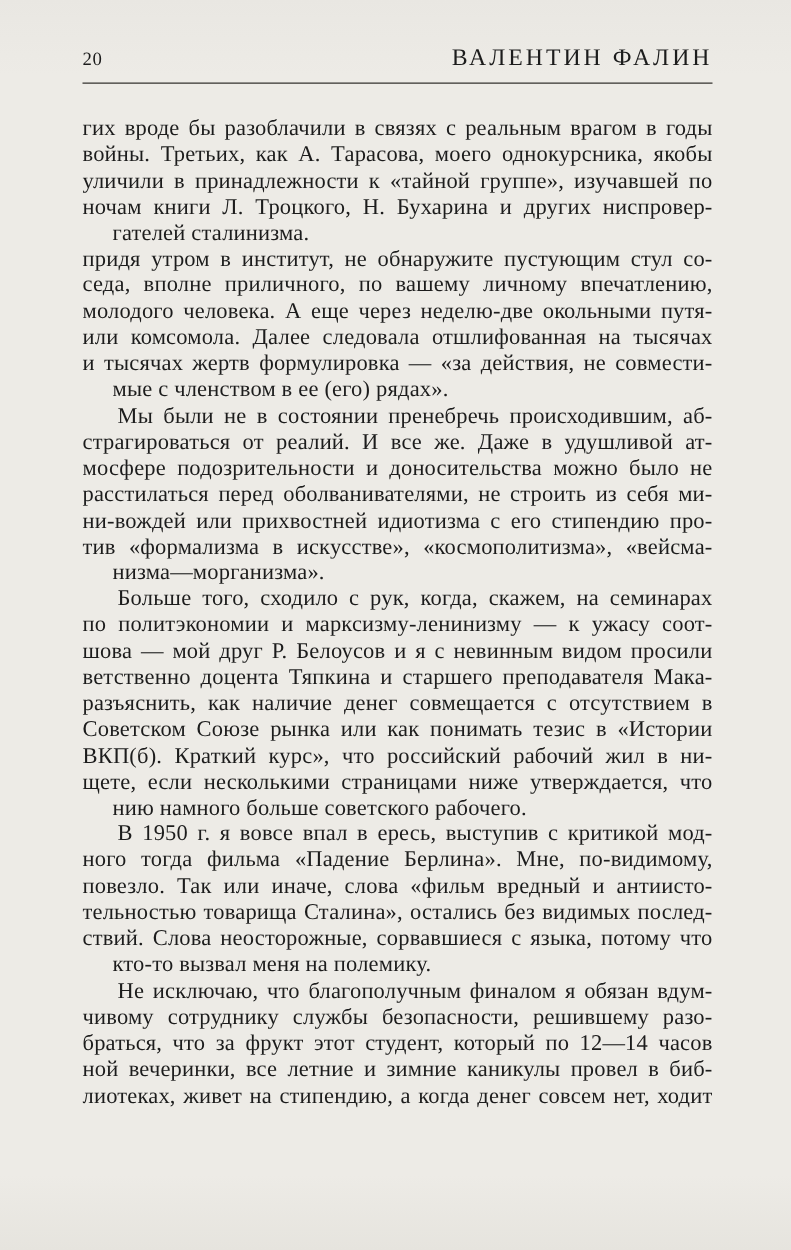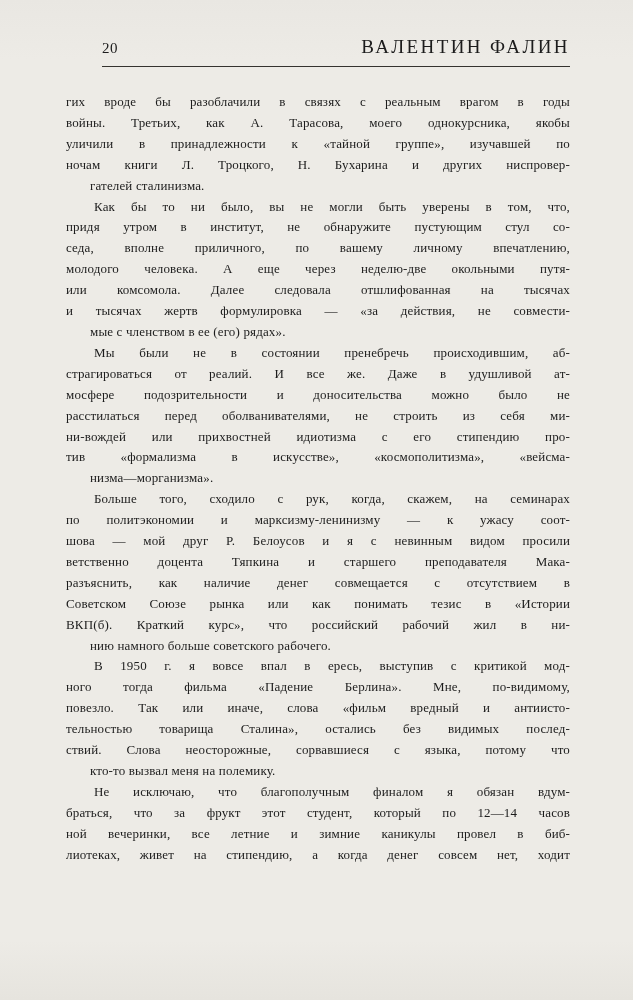--- a/index.html
+++ b/index.html
@@ -22,32 +22,31 @@
     color: #1c1c1c;
     overflow: hidden;
   }
   .running-header {
     display: flex;
     justify-content: space-between;
     align-items: baseline;
     font-size: 15px;
     padding-bottom: 8px;
     border-bottom: 1.2px solid #35332f;
-    margin-left: 36px;
   }
   .running-header .page-num {
     letter-spacing: 0.5px;
   }
   .running-header .author {
     letter-spacing: 2.4px;
     font-size: 19px;
   }
   .text-block {
     margin-top: 25px;
-    font-size: 13px;
+    font-size: 18px;
     line-height: 20.9px;
     letter-spacing: 0.15px;
   }
   .para {
     margin: 0;
   }
   .line {
     text-align: justify;
     text-align-last: justify;
     overflow: hidden;
@@ -71,21 +70,20 @@
   </div>
   <div class="text-block">
       <div class="para">
         <div class="line">гих вроде бы разоблачили в связях с реальным врагом в годы</div>
         <div class="line">войны. Третьих, как А. Тарасова, моего однокурсника, якобы</div>
         <div class="line">уличили в принадлежности к «тайной группе», изучавшей по</div>
         <div class="line">ночам книги Л. Троцкого, Н. Бухарина и других ниспровер-</div>
         <div class="line last">гателей сталинизма.</div>
       </div>
       <div class="para">
-        <div class="line first">Как бы то ни было, вы не могли быть уверены в том, что,</div>
         <div class="line">придя утром в институт, не обнаружите пустующим стул со-</div>
         <div class="line">седа, вполне приличного, по вашему личному впечатлению,</div>
         <div class="line">молодого человека. А еще через неделю-две окольными путя-</div>
         <div class="line">или комсомола. Далее следовала отшлифованная на тысячах</div>
         <div class="line">и тысячах жертв формулировка — «за действия, не совмести-</div>
         <div class="line last">мые с членством в ее (его) рядах».</div>
       </div>
       <div class="para">
         <div class="line first">Мы были не в состоянии пренебречь происходившим, аб-</div>
         <div class="line">страгироваться от реалий. И все же. Даже в удушливой ат-</div>
@@ -96,30 +94,32 @@
         <div class="line last">низма—морганизма».</div>
       </div>
       <div class="para">
         <div class="line first">Больше того, сходило с рук, когда, скажем, на семинарах</div>
         <div class="line">по политэкономии и марксизму-ленинизму — к ужасу соот-</div>
         <div class="line">шова — мой друг Р. Белоусов и я с невинным видом просили</div>
         <div class="line">ветственно доцента Тяпкина и старшего преподавателя Мака-</div>
         <div class="line">разъяснить, как наличие денег совмещается с отсутствием в</div>
         <div class="line">Советском Союзе рынка или как понимать тезис в «Истории</div>
         <div class="line">ВКП(б). Краткий курс», что российский рабочий жил в ни-</div>
+        <div class="line">щете, если несколькими страницами ниже утверждается, что</div>
         <div class="line last">нию намного больше советского рабочего.</div>
       </div>
       <div class="para">
         <div class="line first">В 1950 г. я вовсе впал в ересь, выступив с критикой мод-</div>
         <div class="line">ного тогда фильма «Падение Берлина». Мне, по-видимому,</div>
         <div class="line">повезло. Так или иначе, слова «фильм вредный и антиисто-</div>
         <div class="line">тельностью товарища Сталина», остались без видимых послед-</div>
         <div class="line">ствий. Слова неосторожные, сорвавшиеся с языка, потому что</div>
         <div class="line last">кто-то вызвал меня на полемику.</div>
       </div>
       <div class="para">
         <div class="line first">Не исключаю, что благополучным финалом я обязан вдум-</div>
+        <div class="line">чивому сотруднику службы безопасности, решившему разо-</div>
         <div class="line">браться, что за фрукт этот студент, который по 12—14 часов</div>
         <div class="line">ной вечеринки, все летние и зимние каникулы провел в биб-</div>
         <div class="line">лиотеках, живет на стипендию, а когда денег совсем нет, ходит</div>
       </div>
     </div>
 </div>
 
 </body></html>

